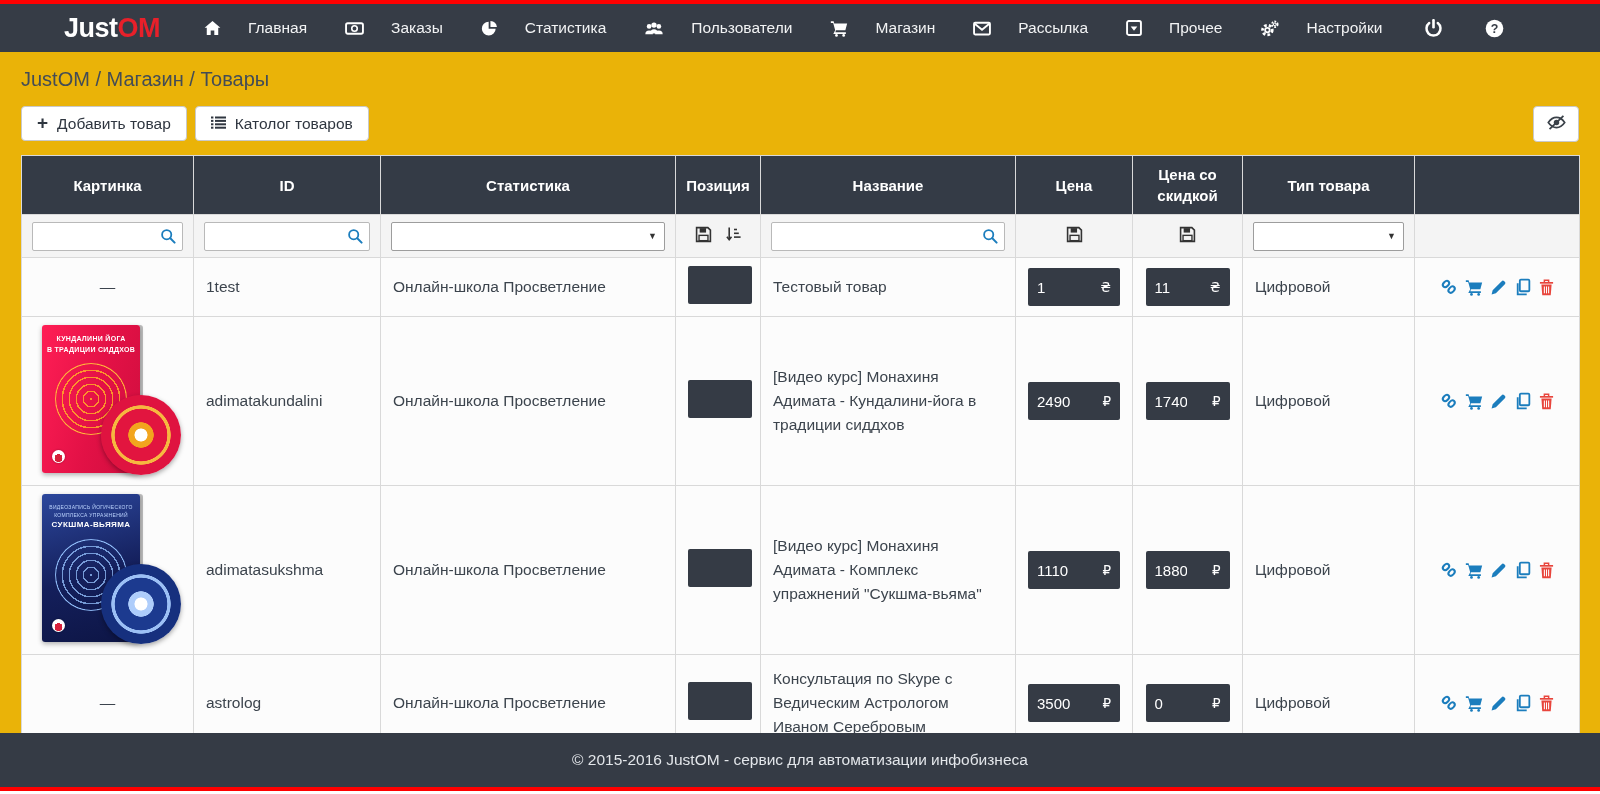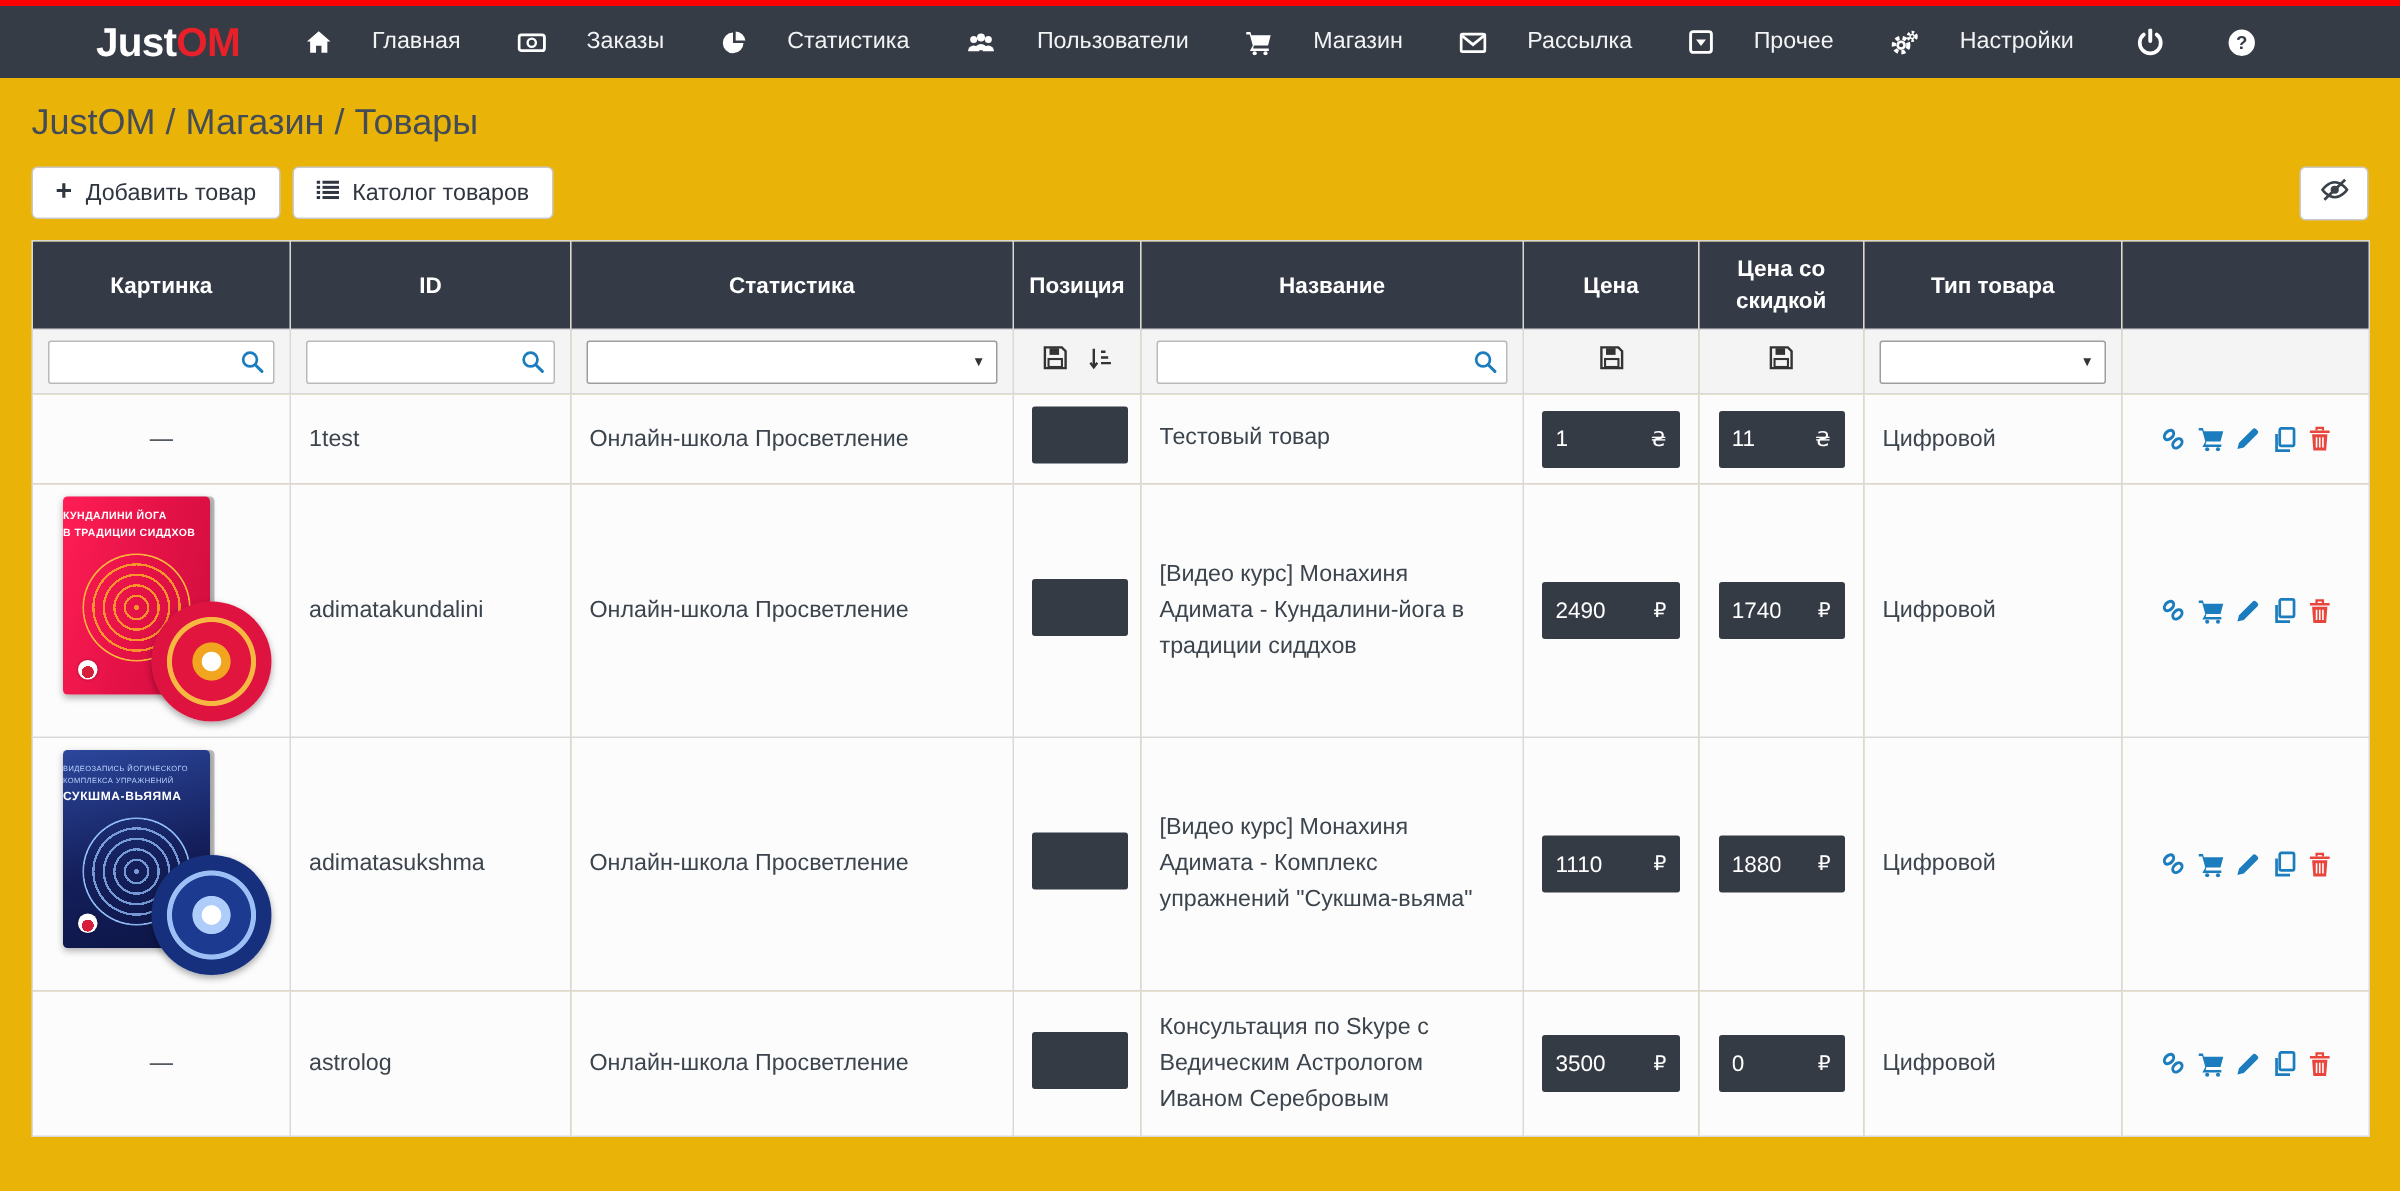--- a/index.html
+++ b/index.html
@@ -12,21 +12,21 @@
   .logo { font-size:27px; font-weight:bold; letter-spacing:-.5px; color:#fff; margin-right:44px; cursor:pointer; }
   .logo .om { color:#e8202a; }
   .nav-items { display:flex; align-items:center; gap:38px; }
   .nav-item { display:flex; align-items:center; gap:27px; color:#f2f3f4; font-size:15.5px; cursor:pointer; }
   .nav-item svg { display:block; }
   .nav-iconbtns { display:flex; align-items:center; gap:42px; margin-left:42px; }
   .nav-iconbtn { cursor:pointer; display:flex; align-items:center; }
 
   
   .content { flex:1; padding:0 21px; overflow:hidden; }
-  .breadcrumb { margin-top:16px; font-size:24px; color:#434c56; }
+  .breadcrumb { margin-top:16px; font-size:20px; color:#434c56; }
   .toolbar { margin-top:15px; display:flex; align-items:flex-start; justify-content:space-between; }
   .btn-group { display:flex; gap:8px; }
   .btn { background:#fff; border:1px solid #c9c9c9; border-radius:4px; height:35px; padding:0 15px; display:flex; align-items:center; gap:9px; font-size:15.5px; color:#2f3640; cursor:pointer; }
   .btn .plus { font-size:19px; font-weight:bold; line-height:1; margin-top:-2px; }
   .btn-eye { width:46px; height:36px; justify-content:center; padding:0; }
 
   
   table { border-collapse:collapse; table-layout:fixed; width:1558px; margin-top:13px; }
   th, td { border:1px solid #d9d9d9; }
   thead th { background:#343b46; color:#fff; font-size:15px; font-weight:600; text-align:center; height:59px; line-height:1.4; padding:0 6px; }
@@ -50,21 +50,21 @@
   .price-box .num { width:48px; overflow:hidden; white-space:nowrap; font-size:15px; text-align:left; }
   .price-box .cur { font-family:"DejaVu Sans", sans-serif; font-size:13.5px; }
   .price-box.discount { width:84px; }
   .price-box.discount .num { width:32px; }
 
   .actions { display:flex; justify-content:center; align-items:center; gap:7px; }
   .actions span { cursor:pointer; display:flex; }
 
   
   .cover { position:relative; width:150px; height:152px; margin:0 auto; }
-  .cover-box { position:absolute; left:8px; top:0; width:98px; height:132px; border-radius:3px; padding-top:9px; text-align:left; box-shadow:3px 0 0 rgba(0,0,0,.25), 0 2px 5px rgba(0,0,0,.3); }
+  .cover-box { position:absolute; left:8px; top:0; width:98px; height:148px; border-radius:3px; padding-top:9px; text-align:center; box-shadow:3px 0 0 rgba(0,0,0,.25), 0 2px 5px rgba(0,0,0,.3); }
   .cover-red .cover-box { background:linear-gradient(105deg,#ff1e55,#e31146 55%,#cf0e3e); }
   .cover-blue .cover-box { background:linear-gradient(160deg,#2a4496,#16226100 0),linear-gradient(165deg,#2c479c,#141f5b 55%,#0d1545); }
   .cover-t1 { color:#fff; font-size:8px; font-weight:bold; letter-spacing:.4px; line-height:1.5; }
   .cover-t2 { color:#fff; font-size:7px; font-weight:bold; letter-spacing:.3px; line-height:1.5; }
   .cover-sub { color:#bcd4ff; font-size:5px; letter-spacing:.3px; line-height:1.6; }
   .mandala { width:72px; height:72px; margin:8px auto 0; border-radius:50%; }
   .cover-red .mandala { border:1.5px solid rgba(255,185,60,.95); background:repeating-radial-gradient(circle, rgba(255,170,40,.85) 0 1.5px, rgba(255,170,40,0) 1.5px 7px); }
   .cover-blue .mandala { border:1.5px solid rgba(150,195,255,.9); background:repeating-radial-gradient(circle, rgba(150,195,255,.75) 0 1.5px, rgba(150,195,255,0) 1.5px 7px); }
   .brandmark { position:absolute; left:10px; bottom:10px; width:13px; height:13px; border-radius:50%; background:radial-gradient(circle at 50% 62%, #d61f3a 0 38%, #fff 39% 100%); box-shadow:0 0 2px rgba(0,0,0,.4); }
   .disc { position:absolute; right:3px; bottom:2px; width:80px; height:80px; border-radius:50%; box-shadow:0 2px 5px rgba(0,0,0,.35); }
@@ -570,14 +570,21 @@
                   </svg>
                 </span>
           </div>
             </td>
         </tr>
 
       </tbody>
     </table>
   </div>
 
+  <div class="footer">
+    <div class="footer-bar">
+        <span>© 2015-2016 JustOM - сервис для автоматизации инфобизнеса</span>
+      </div>
+    <div class="footer-red"></div>
+    <div class="footer-gap"></div>
+  </div>
 
 </div>
 
 </body></html>

